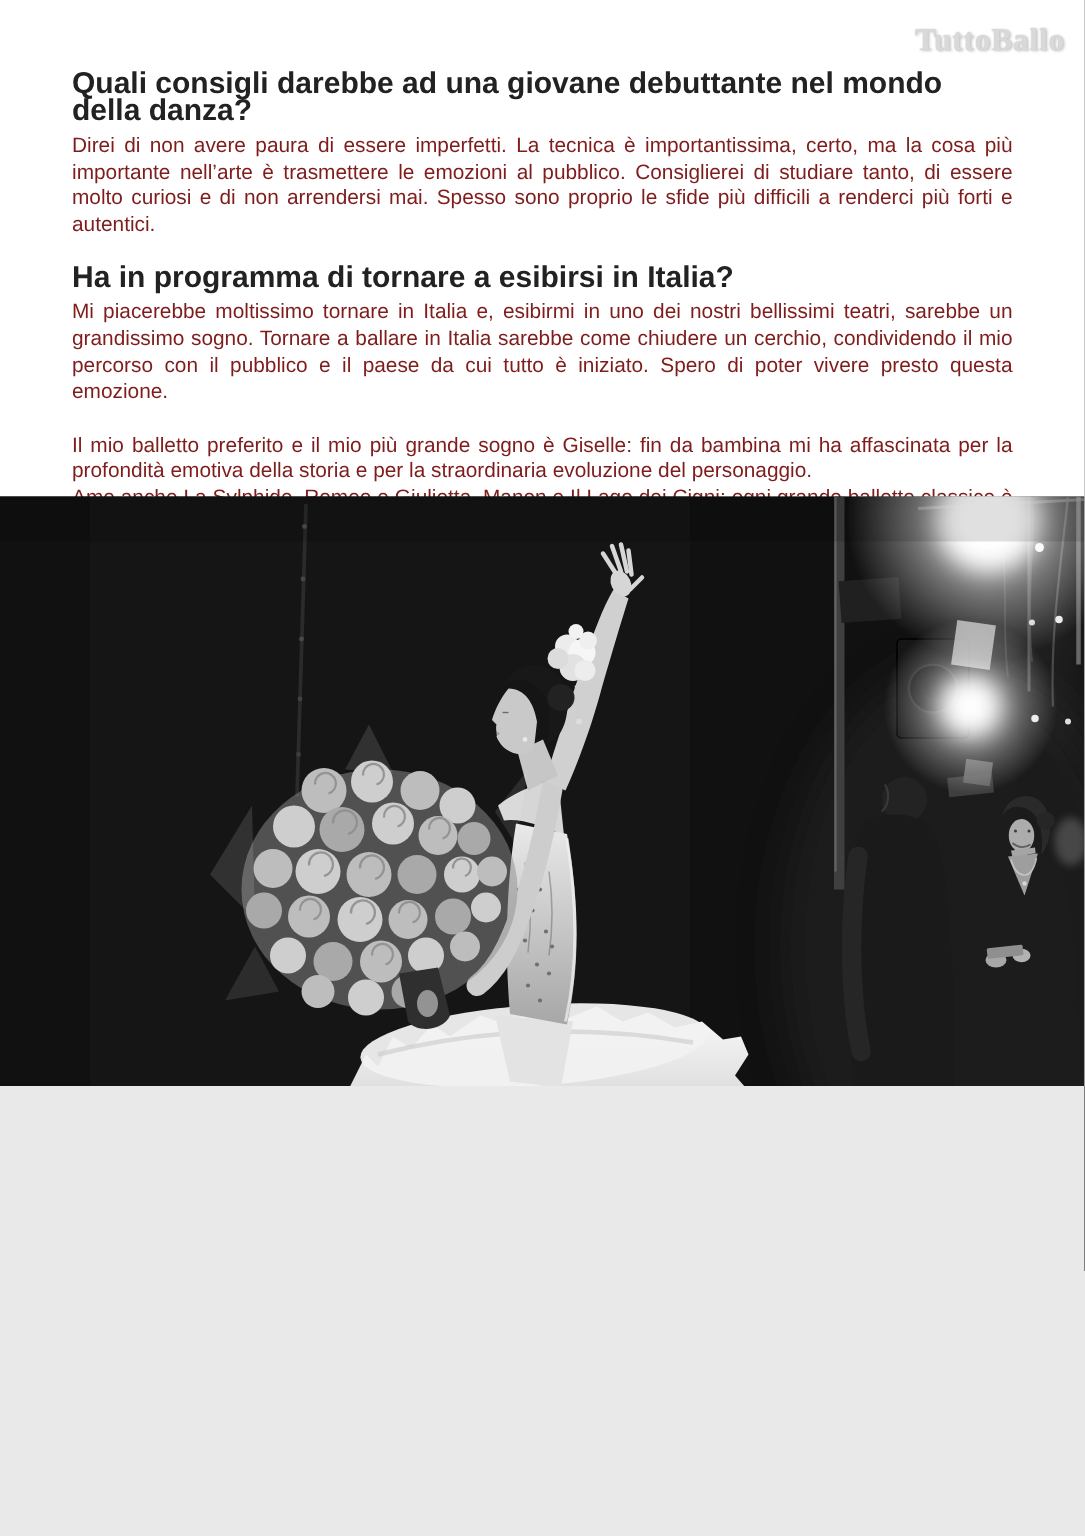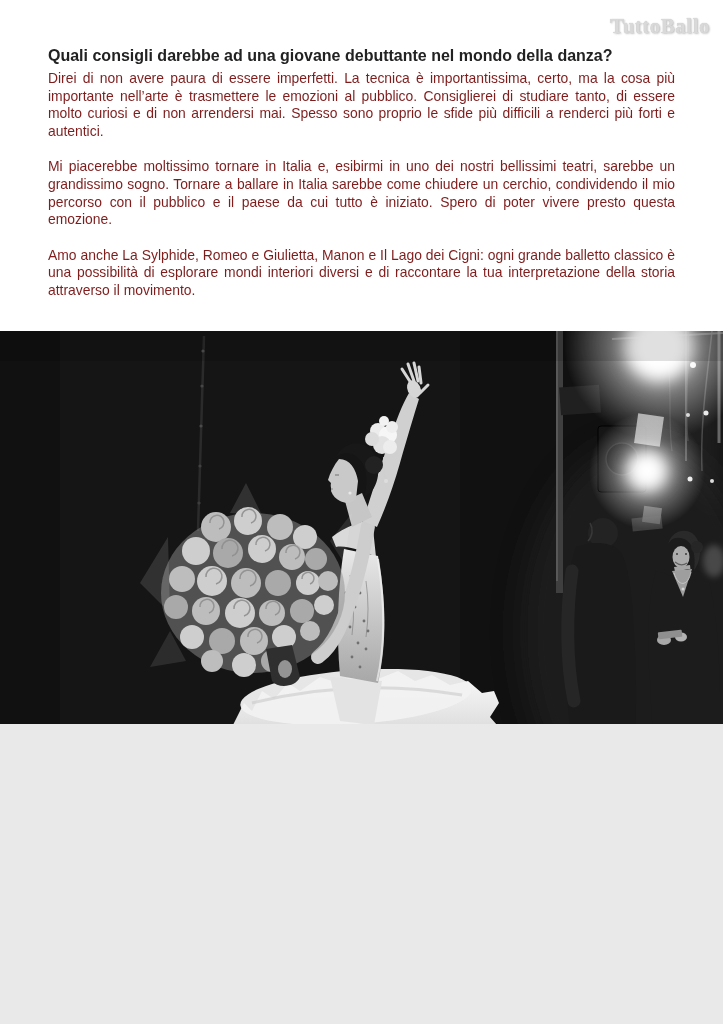--- a/index.html
+++ b/index.html
@@ -12,21 +12,21 @@
     position:absolute;top:14px;right:13px;
     font-family:"Liberation Serif", serif;font-weight:bold;
     font-size:21px;letter-spacing:.5px;color:#d9d9d9;
     text-shadow:0 0 1px #bcbcbc,1px 1px 2px rgba(0,0,0,.22);
   }
   .article{
     position:absolute;top:47px;left:48px;right:48px;
   }
   .qa{margin:0 0 18px 0;}
   .qa h2{
-    margin:0 0 5px 0;font-size:16px;line-height:18px;
+    margin:0 0 5px 0;font-size:20px;line-height:18px;
     font-weight:bold;color:#222222;
   }
   .qa p{
     margin:0;font-size:13.9px;line-height:17.6px;color:#7f1d1d;
     text-align:justify;
   }
   .photo-wrap{
     position:absolute;left:0;top:331px;width:723px;height:693px;
     background:#101010;
   }
@@ -38,23 +38,25 @@
 <div class="page">
 
   <div class="masthead">TuttoBallo</div>
 
   <div class="article">
     <section class="qa">
       <h2>Quali consigli darebbe ad una giovane debuttante nel mondo della danza?</h2>
       <p>Direi di non avere paura di essere imperfetti. La tecnica è importantissima, certo, ma la cosa più importante nell’arte è trasmettere le emozioni al pubblico. Consiglierei di studiare tanto, di essere molto curiosi e di non arrendersi mai. Spesso sono proprio le sfide più difficili a renderci più forti e autentici.</p>
     </section>
     <section class="qa">
+      <h2>Ha in programma di tornare a esibirsi in Italia?</h2>
       <p>Mi piacerebbe moltissimo tornare in Italia e, esibirmi in uno dei nostri bellissimi teatri, sarebbe un grandissimo sogno. Tornare a ballare in Italia sarebbe come chiudere un cerchio, condividendo il mio percorso con il pubblico e il paese da cui tutto è iniziato. Spero di poter vivere presto questa emozione.</p>
     </section>
     <section class="qa">
+      <p>Il mio balletto preferito e il mio più grande sogno è Giselle: fin da bambina mi ha affascinata per la profondità emotiva della storia e per la straordinaria evoluzione del personaggio.</p>
       <p>Amo anche La Sylphide, Romeo e Giulietta, Manon e Il Lago dei Cigni: ogni grande balletto classico è una possibilità di esplorare mondi interiori diversi e di raccontare la tua interpretazione della storia attraverso il movimento.</p>
     </section>
   </div>
 
   <div class="photo-wrap" role="img" aria-label="Foto in bianco e nero: ballerina in tutù bianco, di profilo con il braccio alzato, tiene un bouquet di rose dietro le quinte di un teatro; luci di scena e persone sorridenti sulla destra, pavimento del palcoscenico in primo piano.">
     <svg width="723" height="693" viewBox="0 0 723 693" xmlns="http://www.w3.org/2000/svg">
       <defs>
         <linearGradient id="gFloor" x1="0" y1="0" x2="0" y2="1">
           <stop offset="0" stop-color="#57585a"></stop>
           <stop offset="0.35" stop-color="#96979a"></stop>

